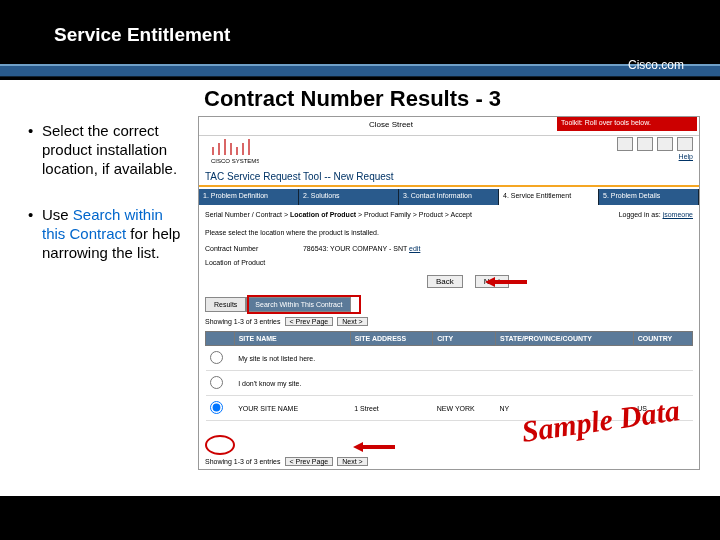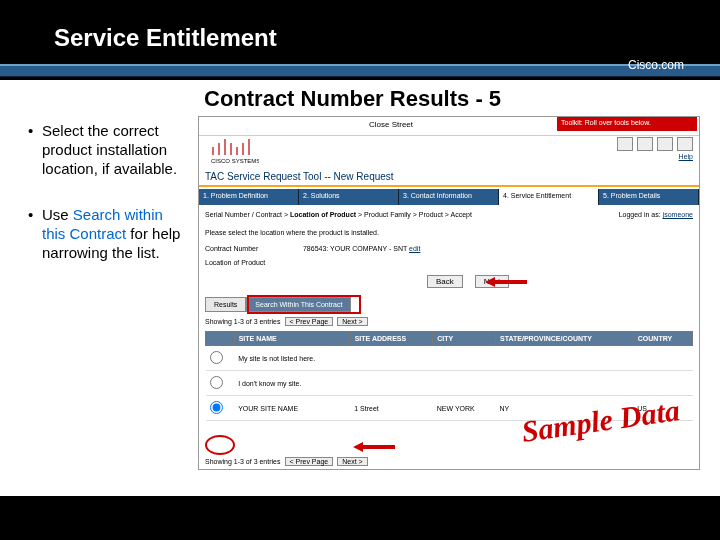--- a/index.html
+++ b/index.html
@@ -1,17 +1,17 @@
 <!DOCTYPE html>
 <html><head>
 <meta charset="utf-8">
 <style>
 html,body{margin:0;padding:0;width:720px;height:540px;background:#000;font-family:Arial,Helvetica,sans-serif;color:#000;overflow:hidden}
 .slide{position:relative;width:720px;height:540px}
-.title{position:absolute;left:54px;top:24px;color:#fff;font-size:24px;font-weight:bold}
+.title{position:absolute;left:54px;top:24px;color:#fff;font-size:19px;font-weight:bold}
 .topbar{position:absolute;left:0;top:64px;width:720px;height:10px;background:#295a8c;border-top:2px solid #6fa0c8;border-bottom:1px solid #123}
 .ciscocom{position:absolute;right:36px;top:58px;color:#fff;font-size:12px}
 .subtitle{position:absolute;left:200px;top:86px;color:#000;background:#fff;padding:0 4px;font-size:22px;font-weight:bold}
 .slide-bg-white{position:absolute;left:0;top:80px;width:720px;height:416px;background:#fff}
 .bullets{position:absolute;left:24px;top:118px;width:168px;color:#000;font-size:15px;line-height:1.25}
 .bullets ul{margin:4px;padding:0;list-style:none}
 .bullets li{margin-bottom:28px;padding-left:14px;position:relative}
 .bullets li:before{content:"•";position:absolute;left:0;top:0}
 .bullets .hl{color:#0066cc}
 .screenshot{position:absolute;left:198px;top:116px;width:500px;height:352px;background:#fff;border:1px solid #999;font-size:8px}
@@ -63,21 +63,21 @@
 .footer .pn{position:absolute;right:24px;bottom:14px;color:#fff}
 </style>
 </head>
 <body>
 
 <div class="slide">
   <div class="slide-bg-white"></div>
   <div class="title">Service Entitlement</div>
   <div class="topbar"></div>
   <div class="ciscocom">Cisco.com</div>
-  <div class="subtitle">Contract Number Results - 5</div>
+  <div class="subtitle">Contract Number Results - 3</div>
 
   <div class="bullets">
     <ul>
       <li><span>Select the correct product installation location, if available.</span></li>
       <li><span>Use </span><span class="hl">Search within this Contract</span><span> for help narrowing the list.</span></li>
     </ul>
   </div>
 
   <div class="screenshot">
     <div class="ss-top">

